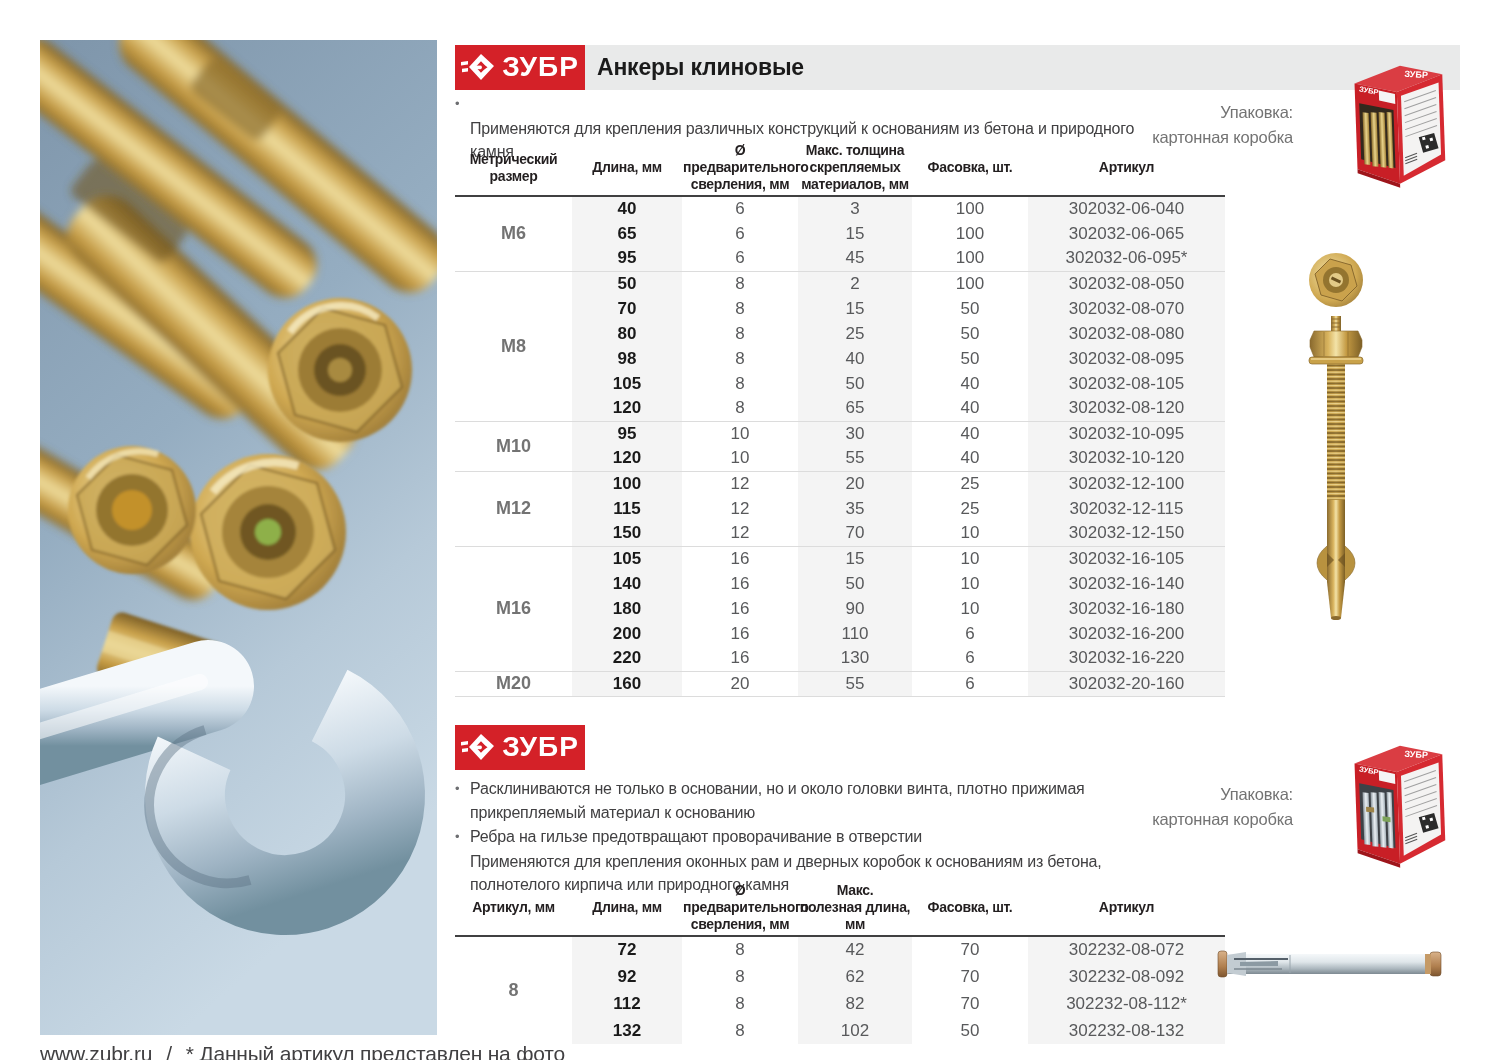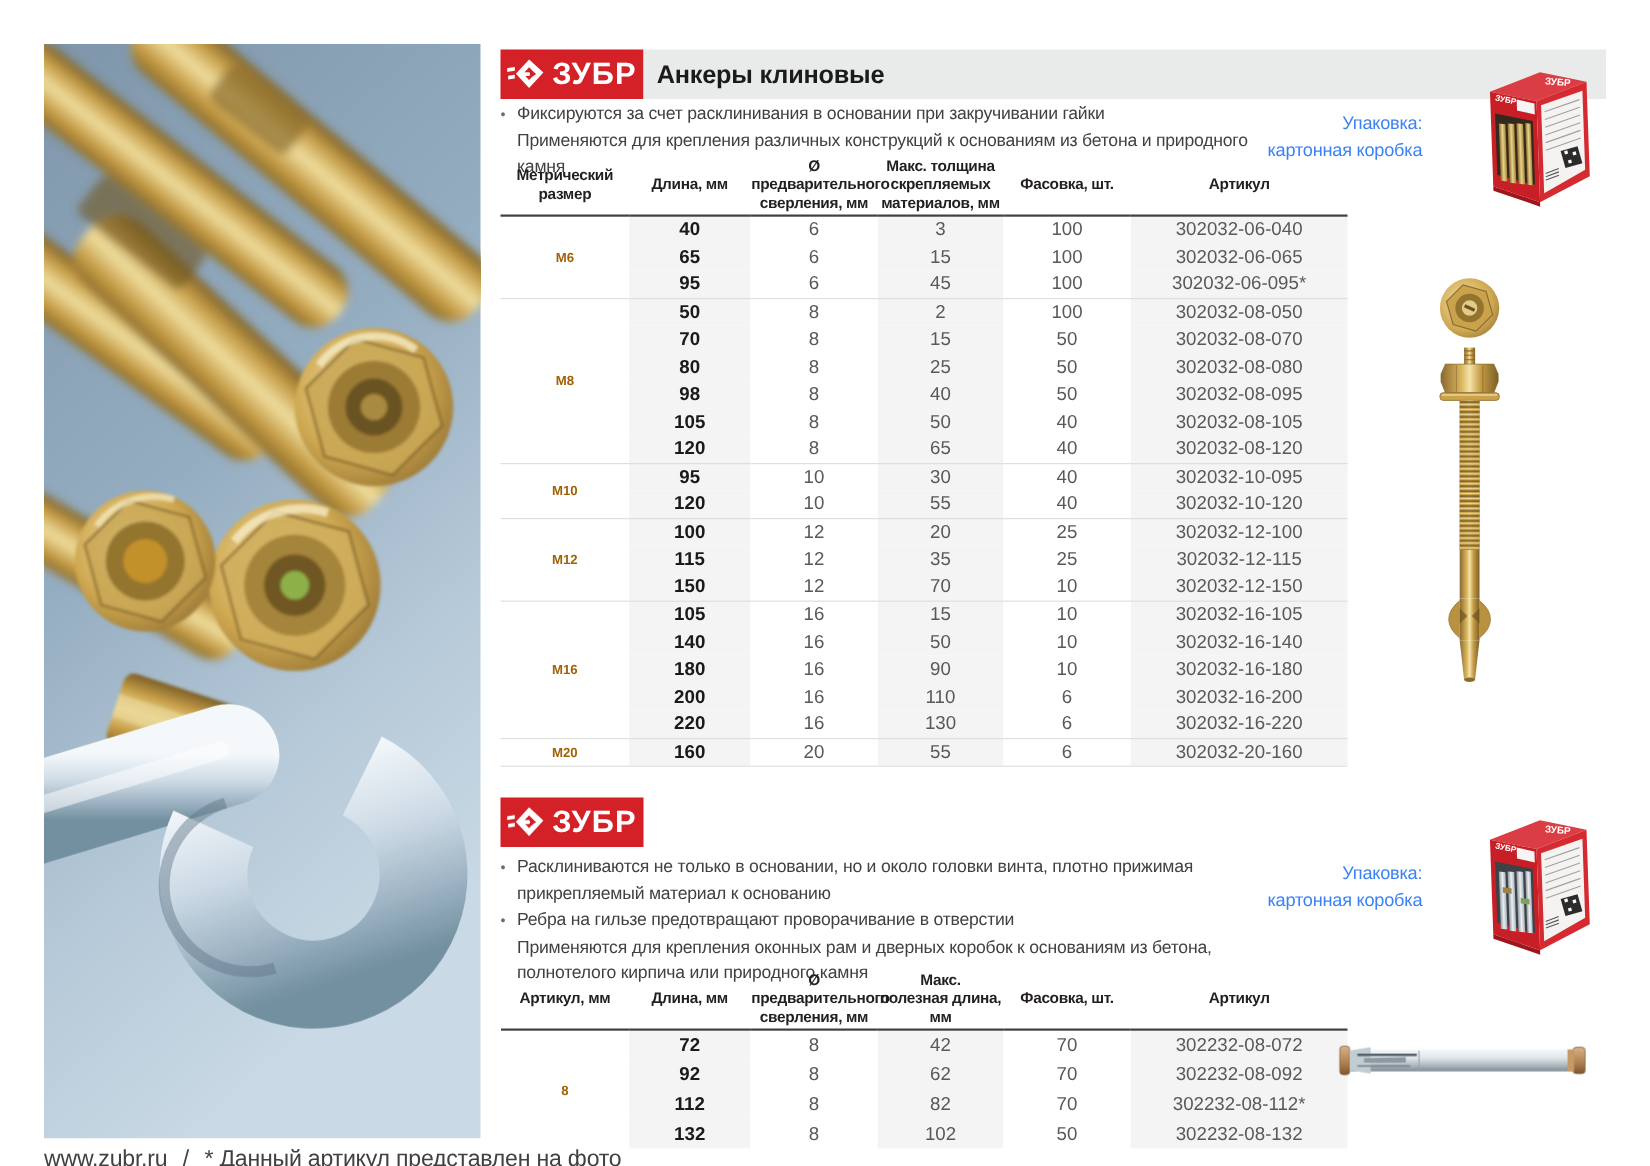--- a/index.html
+++ b/index.html
@@ -22,34 +22,34 @@
 
   
   .bullets { left:455px; width:700px; font-size:16px; letter-spacing:-0.2px; color:#414042; }
   .bullet { display:flex; line-height:24px; }
   .bullet .dot { width:15px; color:#6d6e71; font-size:13px; flex:none; }
   .note { left:470px; width:690px; font-size:16px; letter-spacing:-0.2px;
           color:#414042; line-height:23px; }
 
   
   .packaging { width:175px; text-align:right; font-size:16.5px; letter-spacing:-0.2px;
-               color:#3b82f6; line-height:25px; left:1118px; }
+               color:#737373; line-height:25px; left:1118px; }
 
   
   .ztable { left:455px; width:770px; border-collapse:collapse; table-layout:fixed; }
   .ztable th { font-size:14px; font-weight:bold; color:#231f20; text-align:center;
                vertical-align:middle; white-space:pre-line; line-height:1.22;
                letter-spacing:-0.3px; border-bottom:2px solid #404041; padding:2px 1px; }
   .t1 thead th { height:50px; }
   .t2 thead th { height:45px; }
   .ztable td { text-align:center; vertical-align:middle; font-size:17px; }
   .t1 tbody tr { height:25px; }
   .t2 tbody tr { height:27px; }
   td.shade { background:#f4f4f4; }
-  td.size { font-weight:bold; font-size:12px; color:#a16207; }
+  td.size { font-weight:bold; font-size:18px; color:#737373; }
   td.len  { font-weight:bold; color:#1a1a1a; }
   td.val  { color:#58595b; }
   .t1 tr.gstart td { border-top:1px solid #dcdcdc; }
   .t1 tbody tr:last-child td { border-bottom:1px solid #dcdcdc; }
 
   
   .footer { left:40px; top:1042px; font-size:21px; color:#414042;
             display:flex; gap:14px; letter-spacing:-0.2px; }
 </style>
 </head>
@@ -166,21 +166,20 @@
     <span class="logo-text">ЗУБР</span>
   </div>
   <div class="titlebar">
     <span class="sec-title">Анкеры клиновые</span>
   </div>
 </div>
 
 <div class="abs bullets" style="top:92px">
     <div class="bullet">
       <span class="dot">•</span>
-      <span>Фиксируются за счет расклинивания в основании при закручивании гайки</span>
     </div>
   </div>
 <div class="abs note" style="top:117px">Применяются для крепления различных конструкций к основаниям из бетона и природного камня</div>
 
 <div class="abs packaging" style="top:100px">
   <div>Упаковка:</div>
   <div>картонная коробка</div>
 </div>
 
 <div class="abs" style="left:1340px; top:60px">

